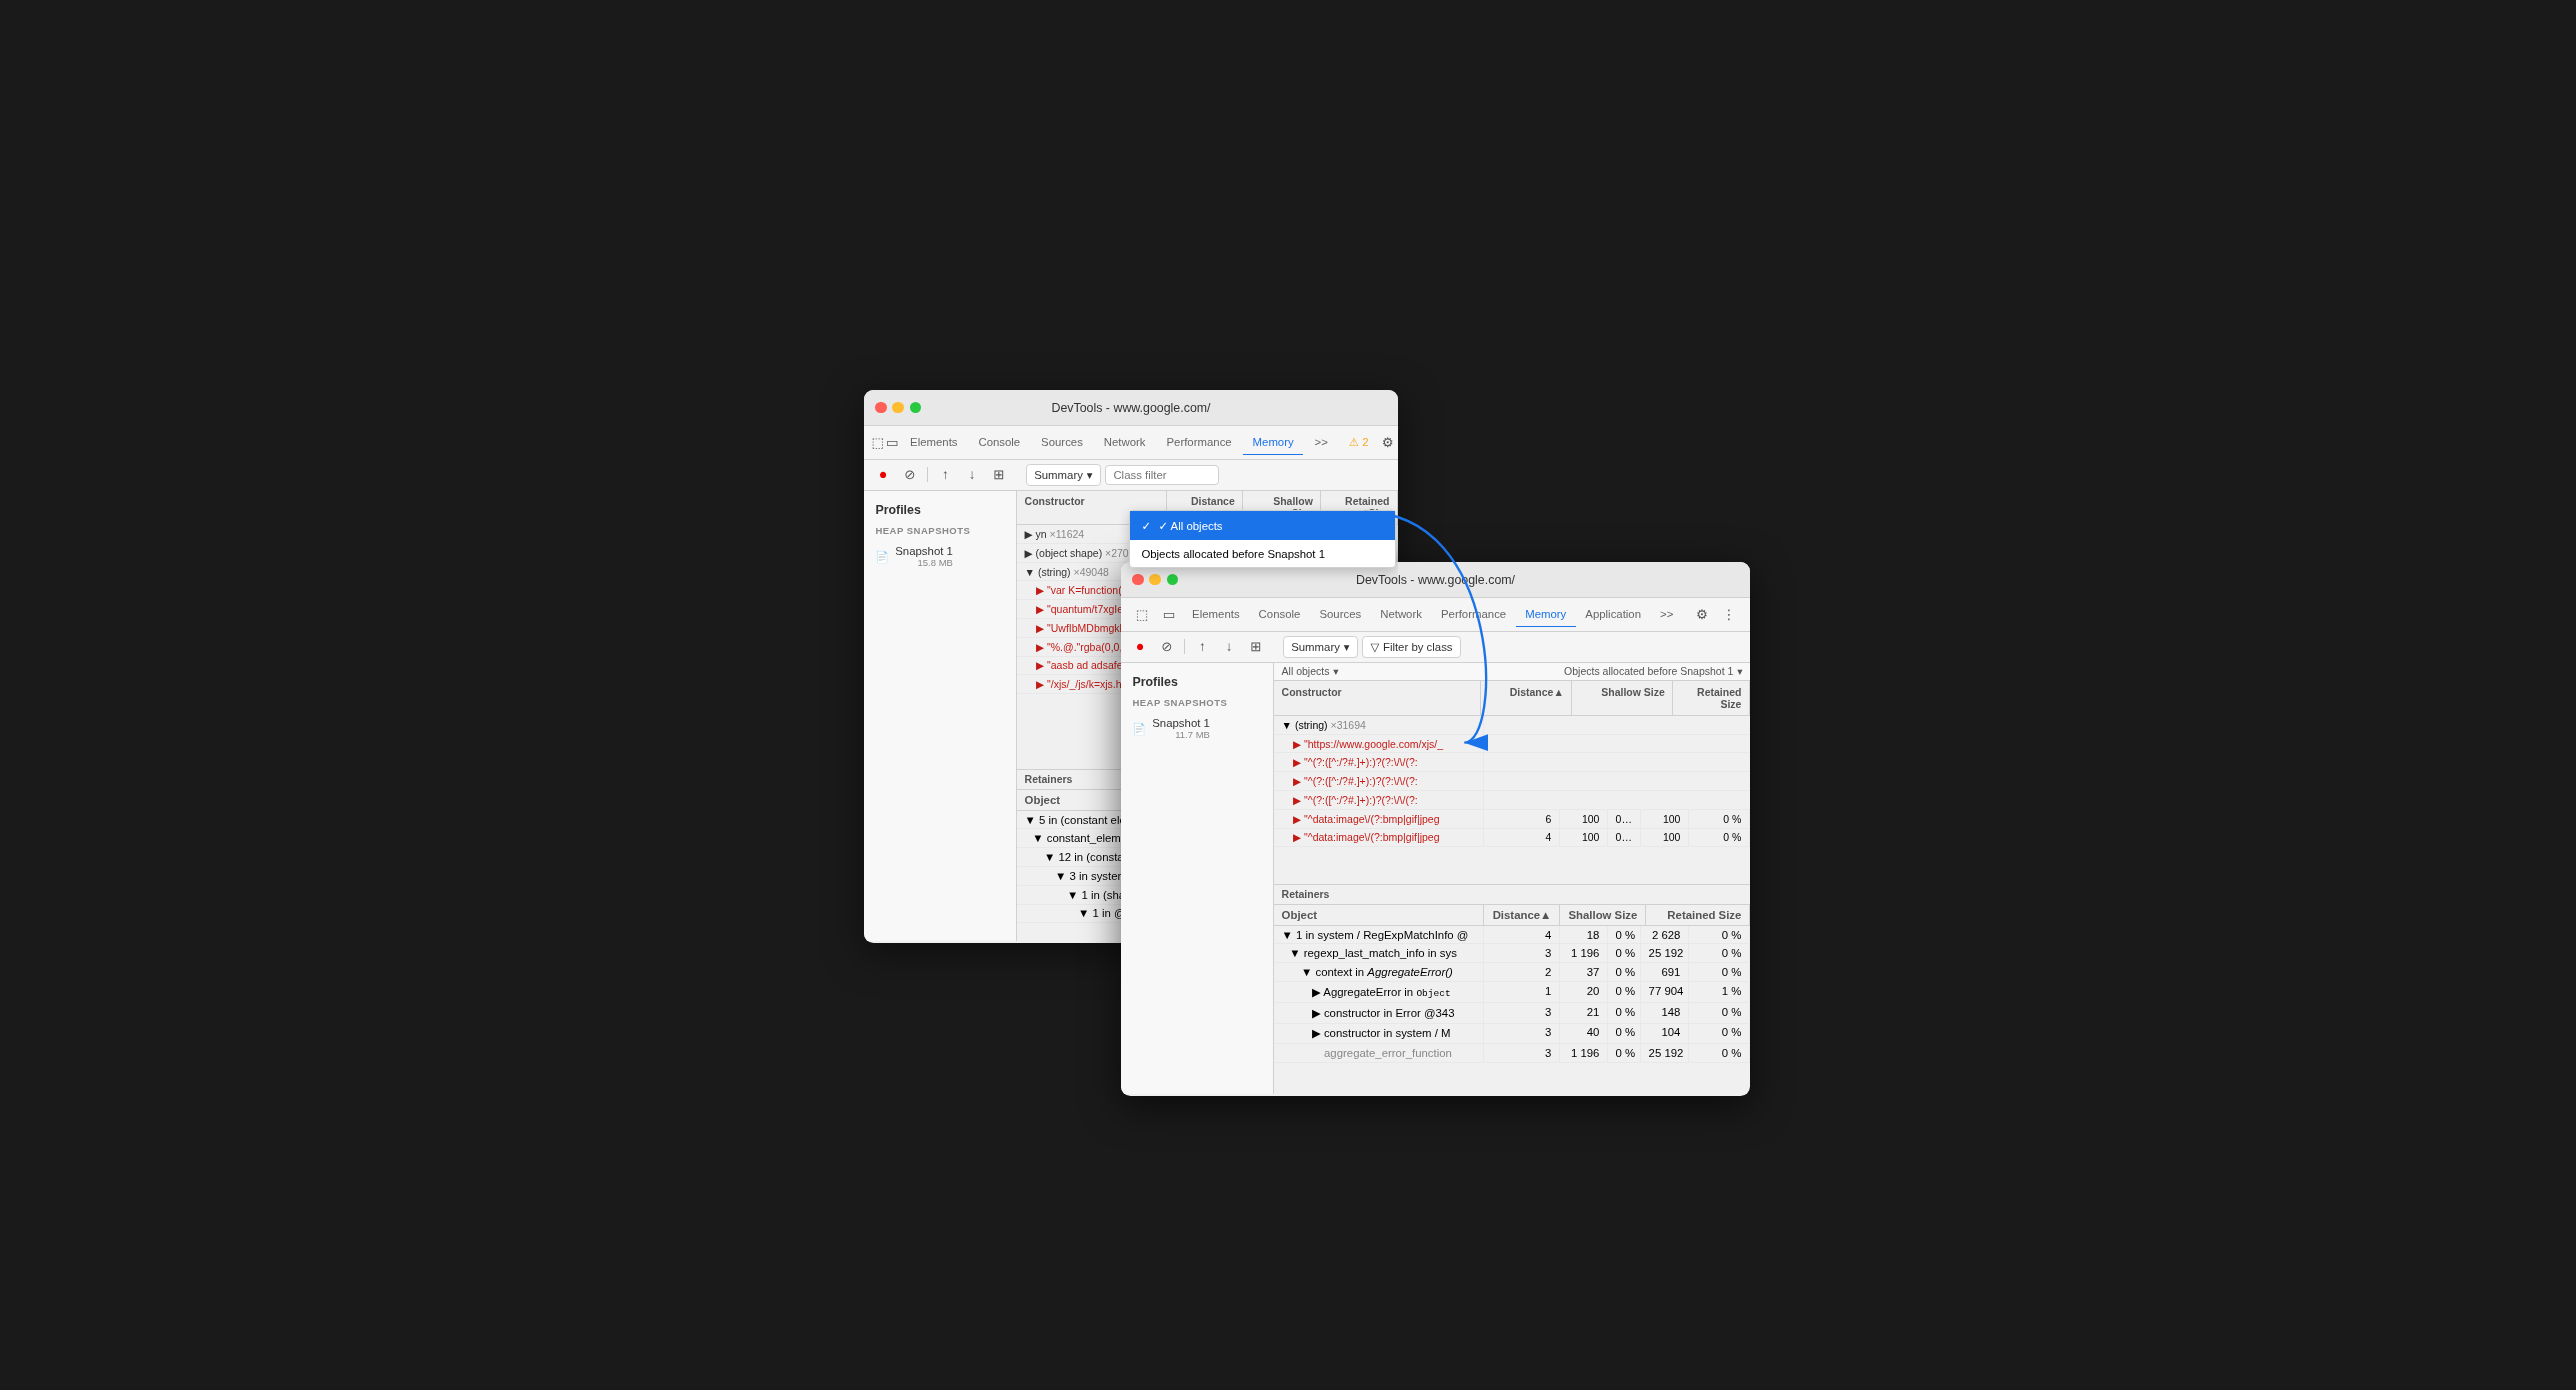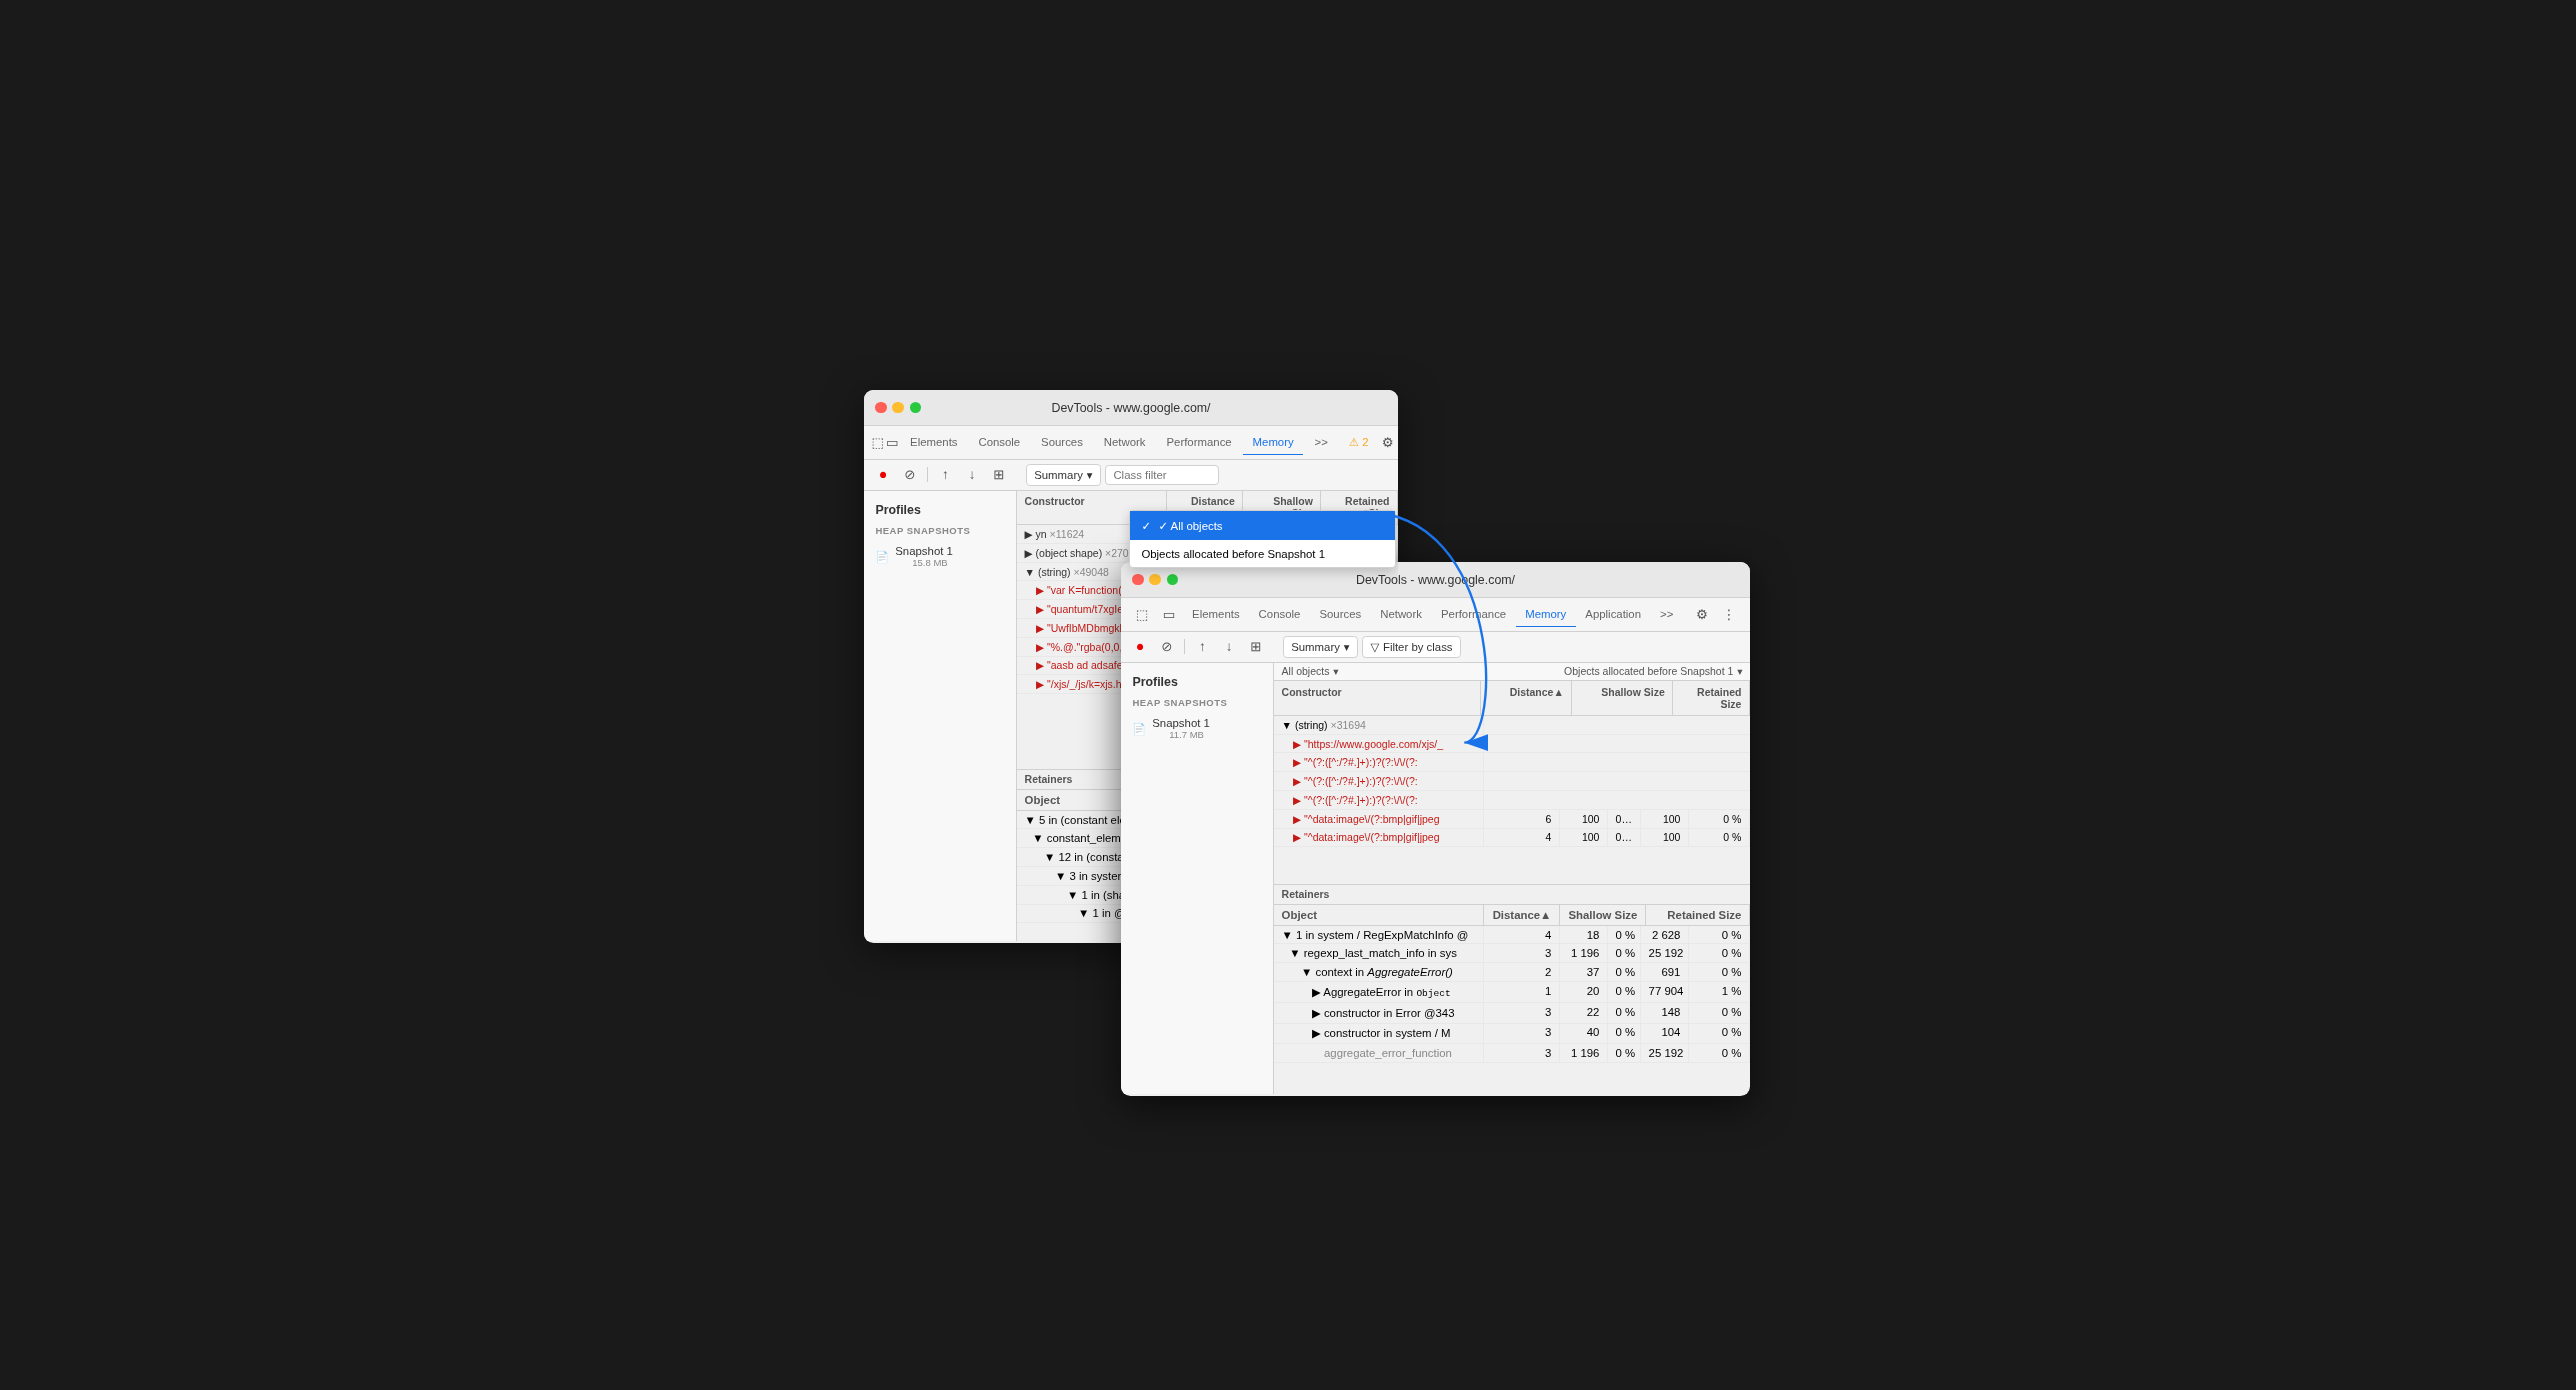--- a/index.html
+++ b/index.html
@@ -205,20 +205,21 @@
     }
 
     .sidebar-item {
       padding: 4.8px 11.4px;
       font-size: 11.4px;
       color: #333;
       cursor: pointer;
       display: flex;
       align-items: center;
       gap: 5.7px;
+      text-align: right;
     }
 
     .snapshot-size {
       font-size: 9.5px;
       color: #888;
       display: block;
       margin-left: 17px;
     }
 
     .main-content {
@@ -674,21 +675,21 @@
             <div class="ret-td indent-3" style="width:210px;">▶ AggregateError in <span class="mono">Object</span></div>
             <div class="ret-td" style="width:76px;text-align:right;">1</div>
             <div class="ret-td" style="width:48px;text-align:right;">20</div>
             <div class="ret-td" style="width:33px;text-align:right;">0 %</div>
             <div class="ret-td" style="width:48px;text-align:right;">77 904</div>
             <div class="ret-td" style="flex:1;text-align:right;">1 %</div>
           </div>
           <div class="ret-tr">
             <div class="ret-td indent-3" style="width:210px;">▶ constructor in Error @343</div>
             <div class="ret-td" style="width:76px;text-align:right;">3</div>
-            <div class="ret-td" style="width:48px;text-align:right;">22</div>
+            <div class="ret-td" style="width:48px;text-align:right;">21</div>
             <div class="ret-td" style="width:33px;text-align:right;">0 %</div>
             <div class="ret-td" style="width:48px;text-align:right;">148</div>
             <div class="ret-td" style="flex:1;text-align:right;">0 %</div>
           </div>
           <div class="ret-tr">
             <div class="ret-td indent-3" style="width:210px;">▶ constructor in system / M</div>
             <div class="ret-td" style="width:76px;text-align:right;">3</div>
             <div class="ret-td" style="width:48px;text-align:right;">40</div>
             <div class="ret-td" style="width:33px;text-align:right;">0 %</div>
             <div class="ret-td" style="width:48px;text-align:right;">104</div>

